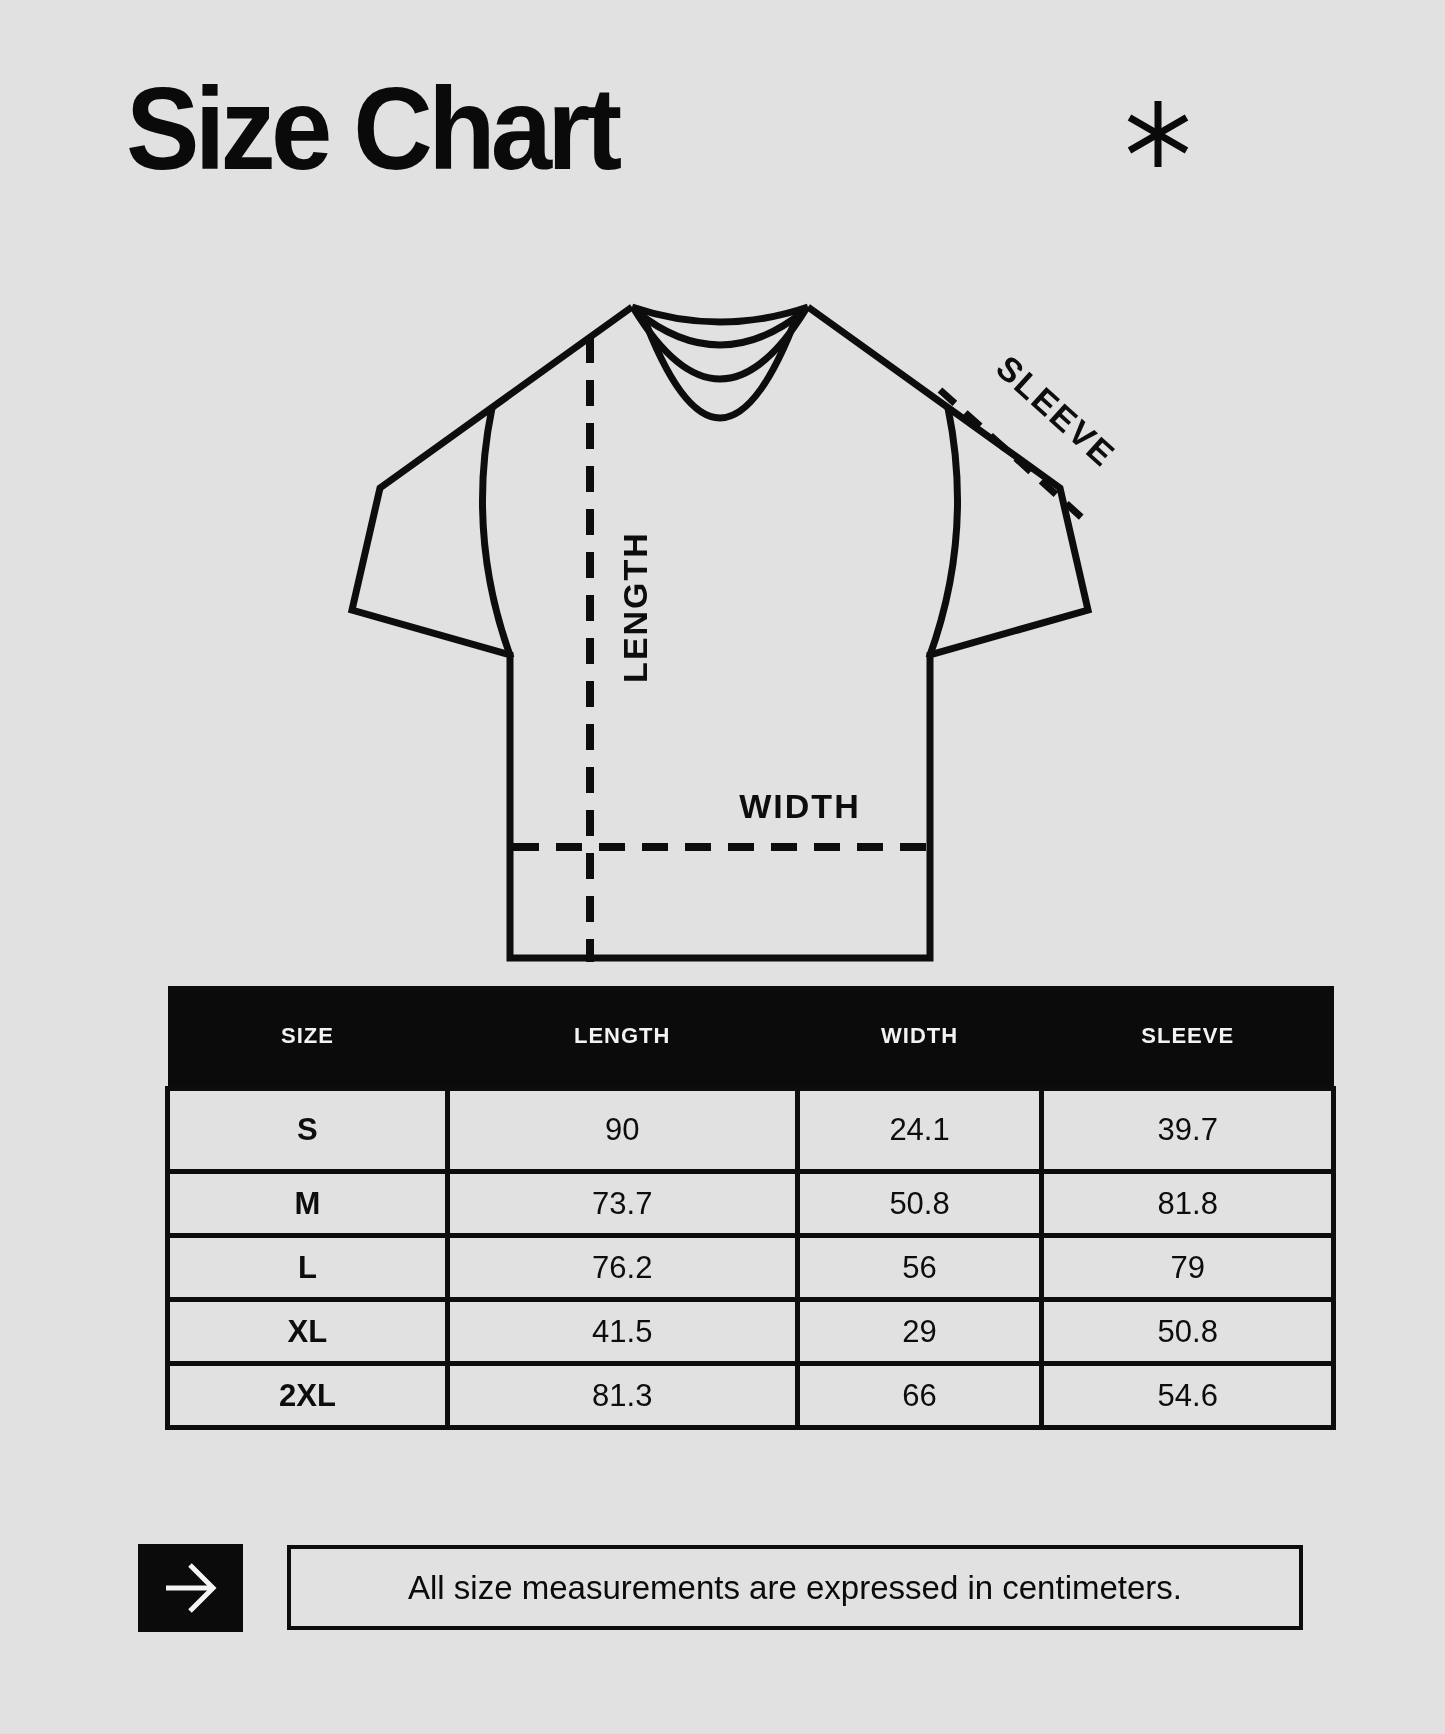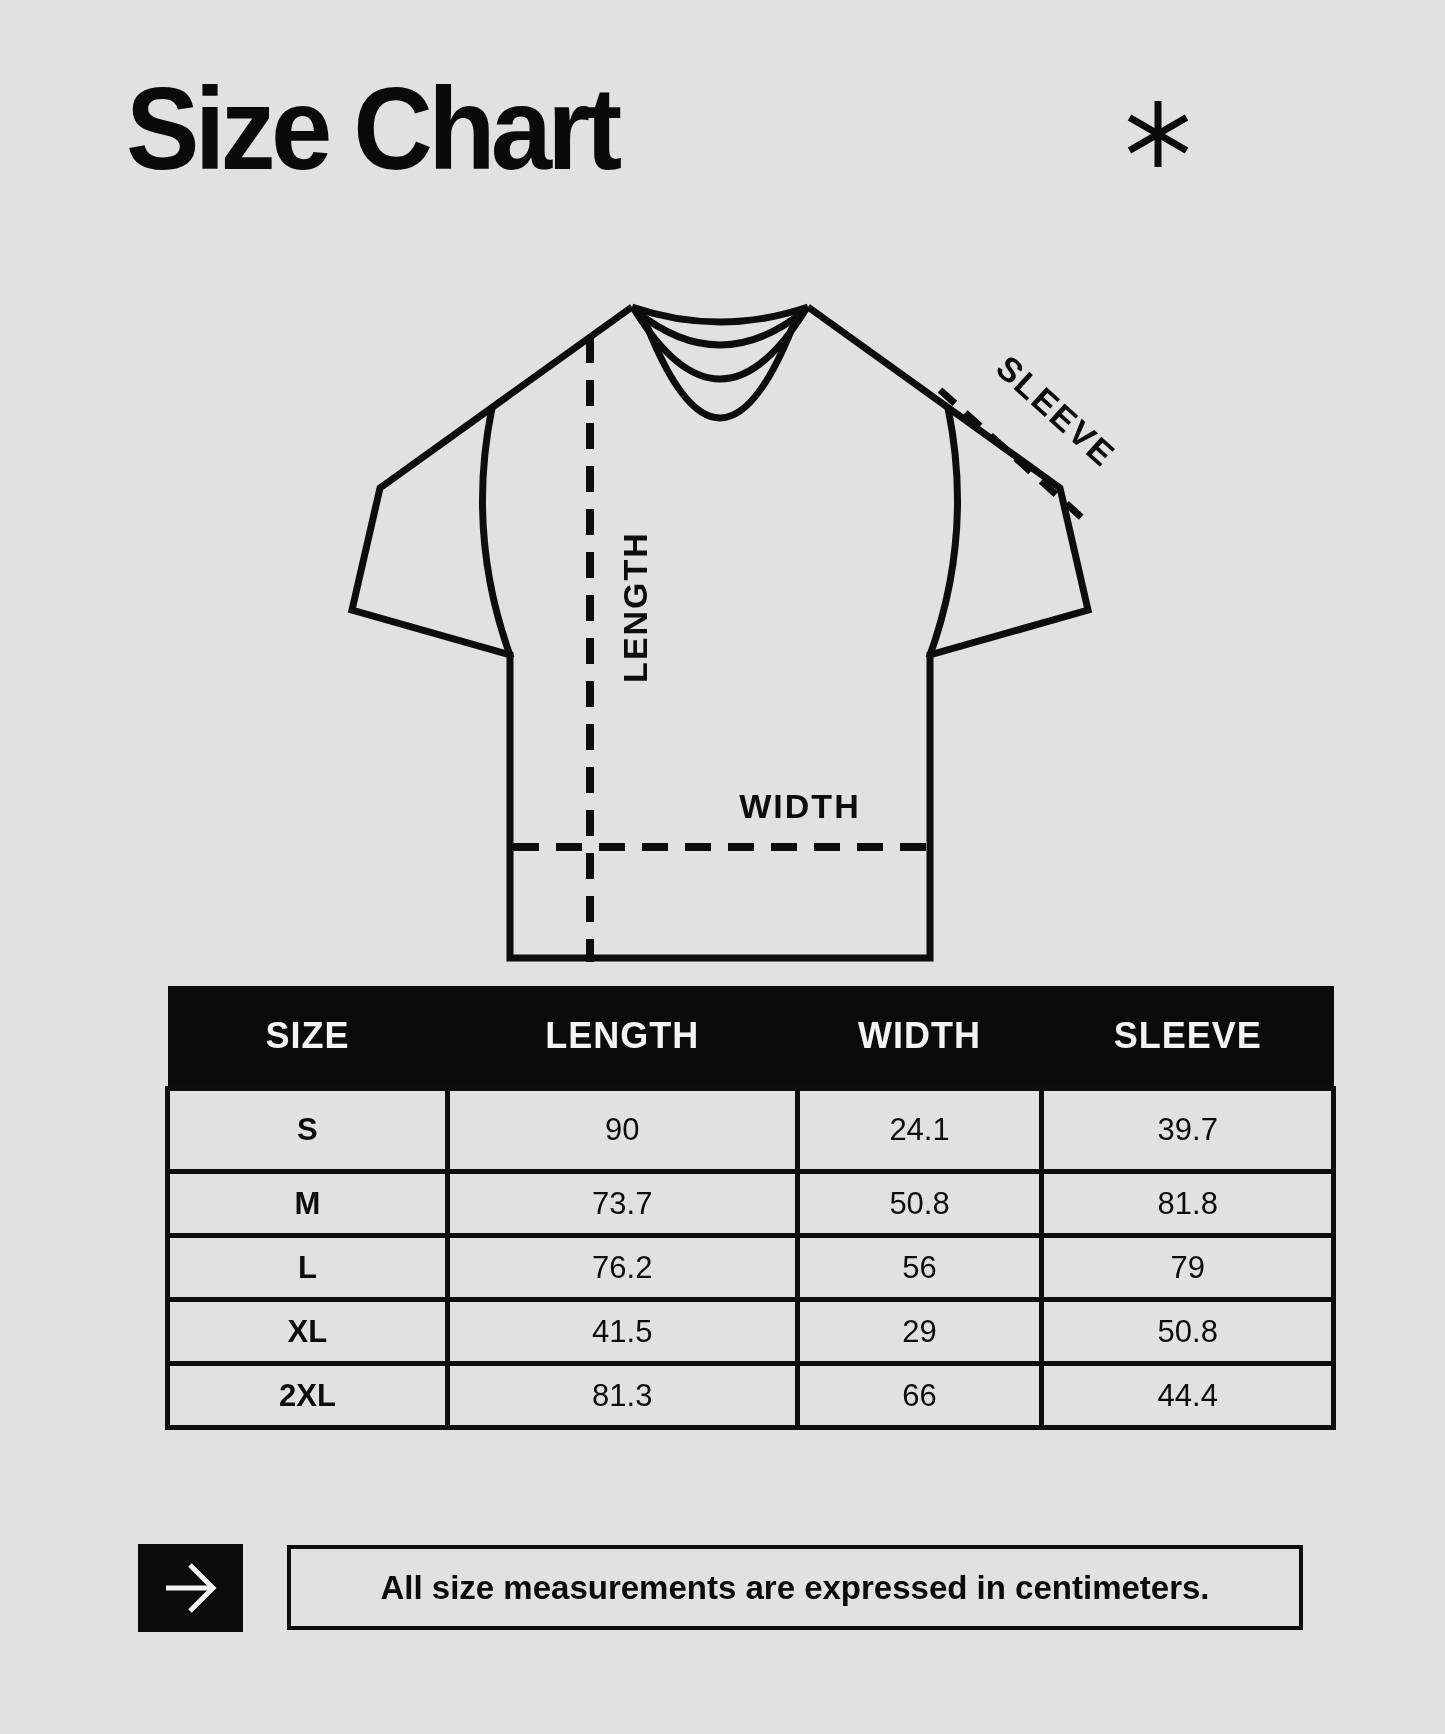--- a/index.html
+++ b/index.html
@@ -23,21 +23,21 @@
     font-family:"Liberation Sans", sans-serif;
     font-weight:bold;font-size:34px;letter-spacing:2px;fill:#0d0d0d;
   }
   
   .size-table{
     position:absolute;left:165px;top:986px;width:1171px;
     border-collapse:collapse;table-layout:fixed;
   }
   .size-table th{
     background:#0b0b0b;color:#f3f3f3;
-    font-size:36px;font-weight:bold;letter-spacing:1px;
+    font-size:22px;font-weight:bold;letter-spacing:1px;
     height:98px;text-align:center;vertical-align:middle;
     border:0;
   }
   .size-table td{
     border:5px solid #0d0d0d;
     background:#e1e1e1;
     font-size:31px;text-align:center;vertical-align:middle;
     height:57px;
   }
   .size-table tbody tr:first-child td{height:76px;}
@@ -46,21 +46,21 @@
   .arrow-btn{
     position:absolute;left:138px;top:1544px;width:105px;height:88px;
     background:#0b0b0b;display:flex;align-items:center;justify-content:center;
     cursor:pointer;
   }
   .note-box{
     position:absolute;left:287px;top:1545px;width:1008px;height:77px;
     border:4px solid #0d0d0d;background:#e1e1e1;
     display:flex;align-items:center;justify-content:center;
   }
-  .note-box span{font-size:33px;font-weight:bold;letter-spacing:0px;color:#0b0b0b;}
+  .note-box span{font-size:33px;font-weight:normal;letter-spacing:0px;color:#0b0b0b;}
 </style>
 </head>
 <body>
 
 <div class="title">Size Chart</div>
 
 <svg class="asterisk" width="72" height="76" viewBox="0 0 72 76">
   <g stroke="#0a0a0a" stroke-width="7" stroke-linecap="butt">
     <line x1="36" y1="5" x2="36" y2="71"></line>
     <line x1="7.5" y1="21.5" x2="64.5" y2="54.5"></line>
@@ -131,21 +131,21 @@
       <tr>
         <td>XL</td>
         <td>41.5</td>
         <td>29</td>
         <td>50.8</td>
       </tr>
       <tr>
         <td>2XL</td>
         <td>81.3</td>
         <td>66</td>
-        <td>44.4</td>
+        <td>54.6</td>
       </tr>
     </tbody>
 </table>
 
 <div class="arrow-btn">
   <svg width="62" height="54" viewBox="0 0 62 54">
     <g stroke="#f5f5f5" stroke-width="5" fill="none" stroke-linecap="butt" stroke-linejoin="miter">
       <line x1="6" y1="27" x2="52" y2="27"></line>
       <polyline points="30,4 53,27 30,50"></polyline>
     </g>

